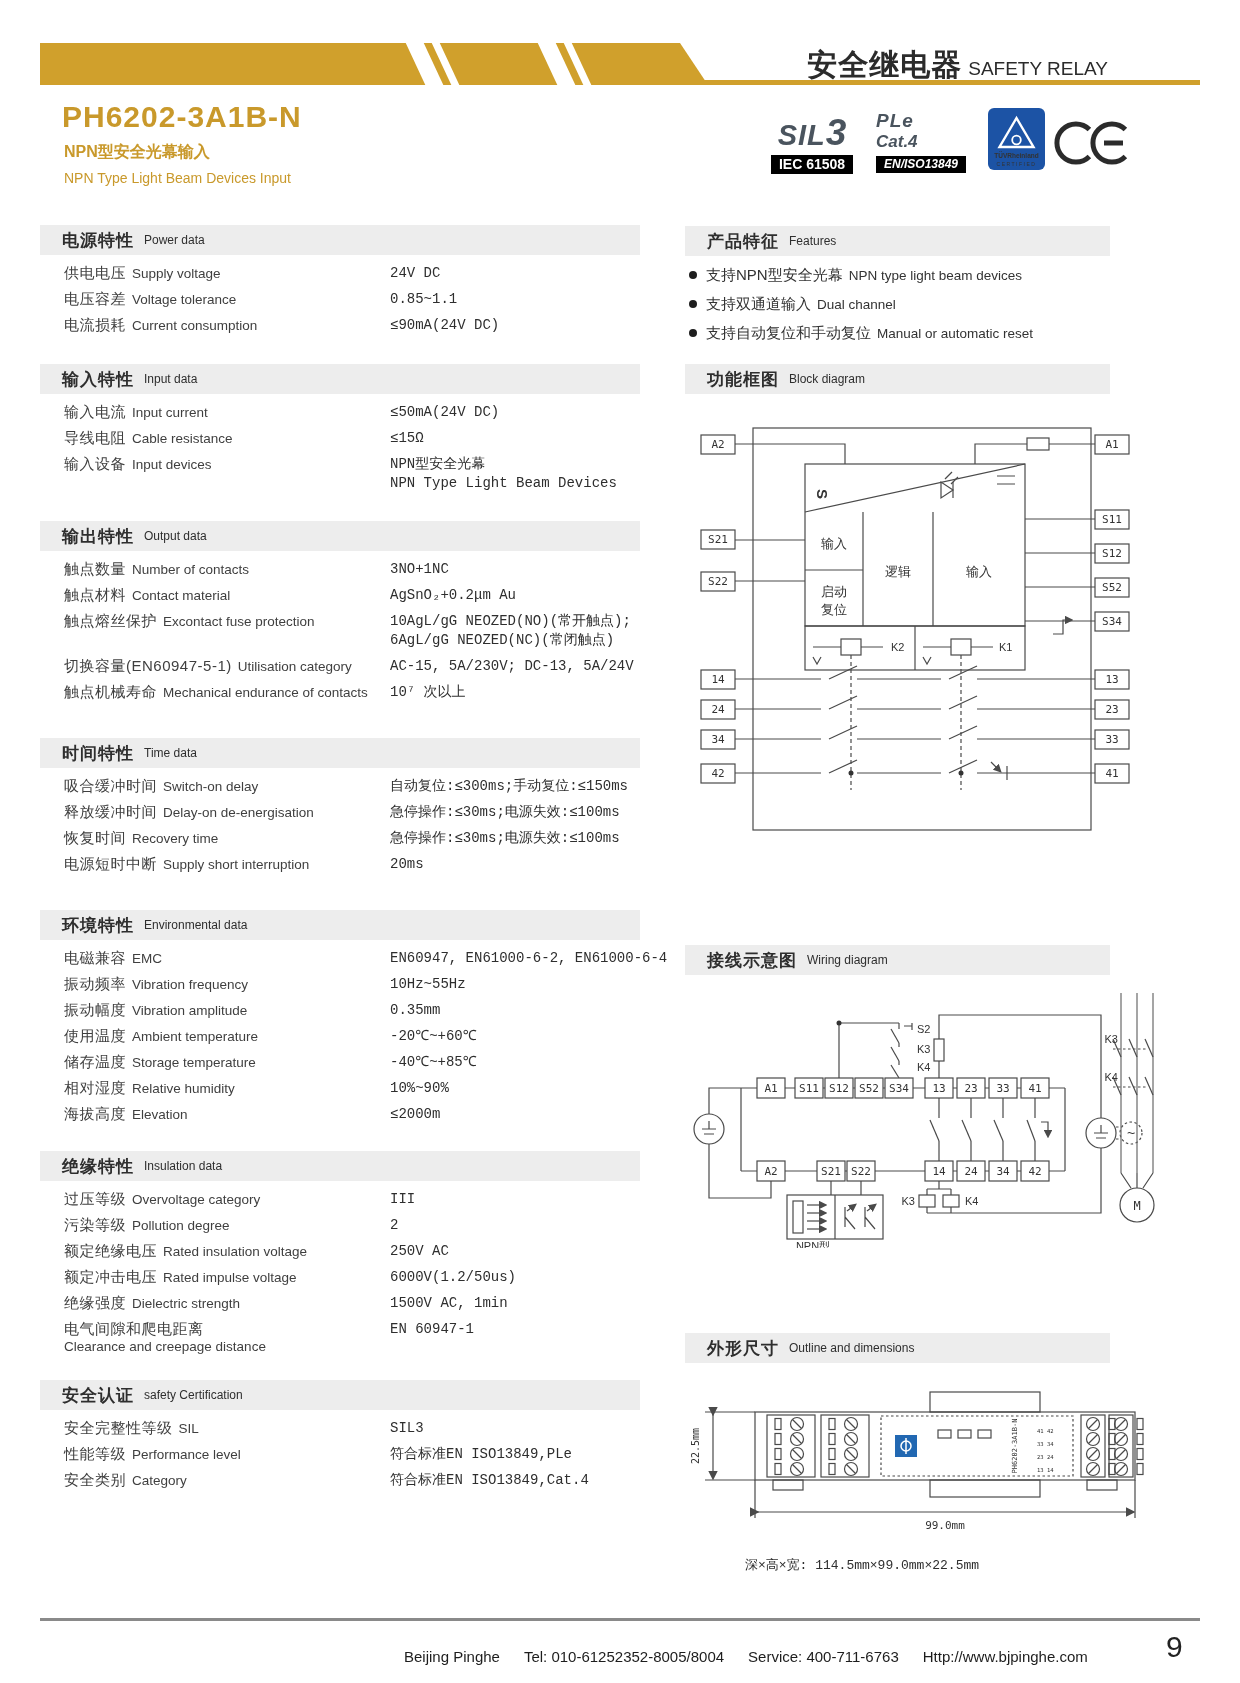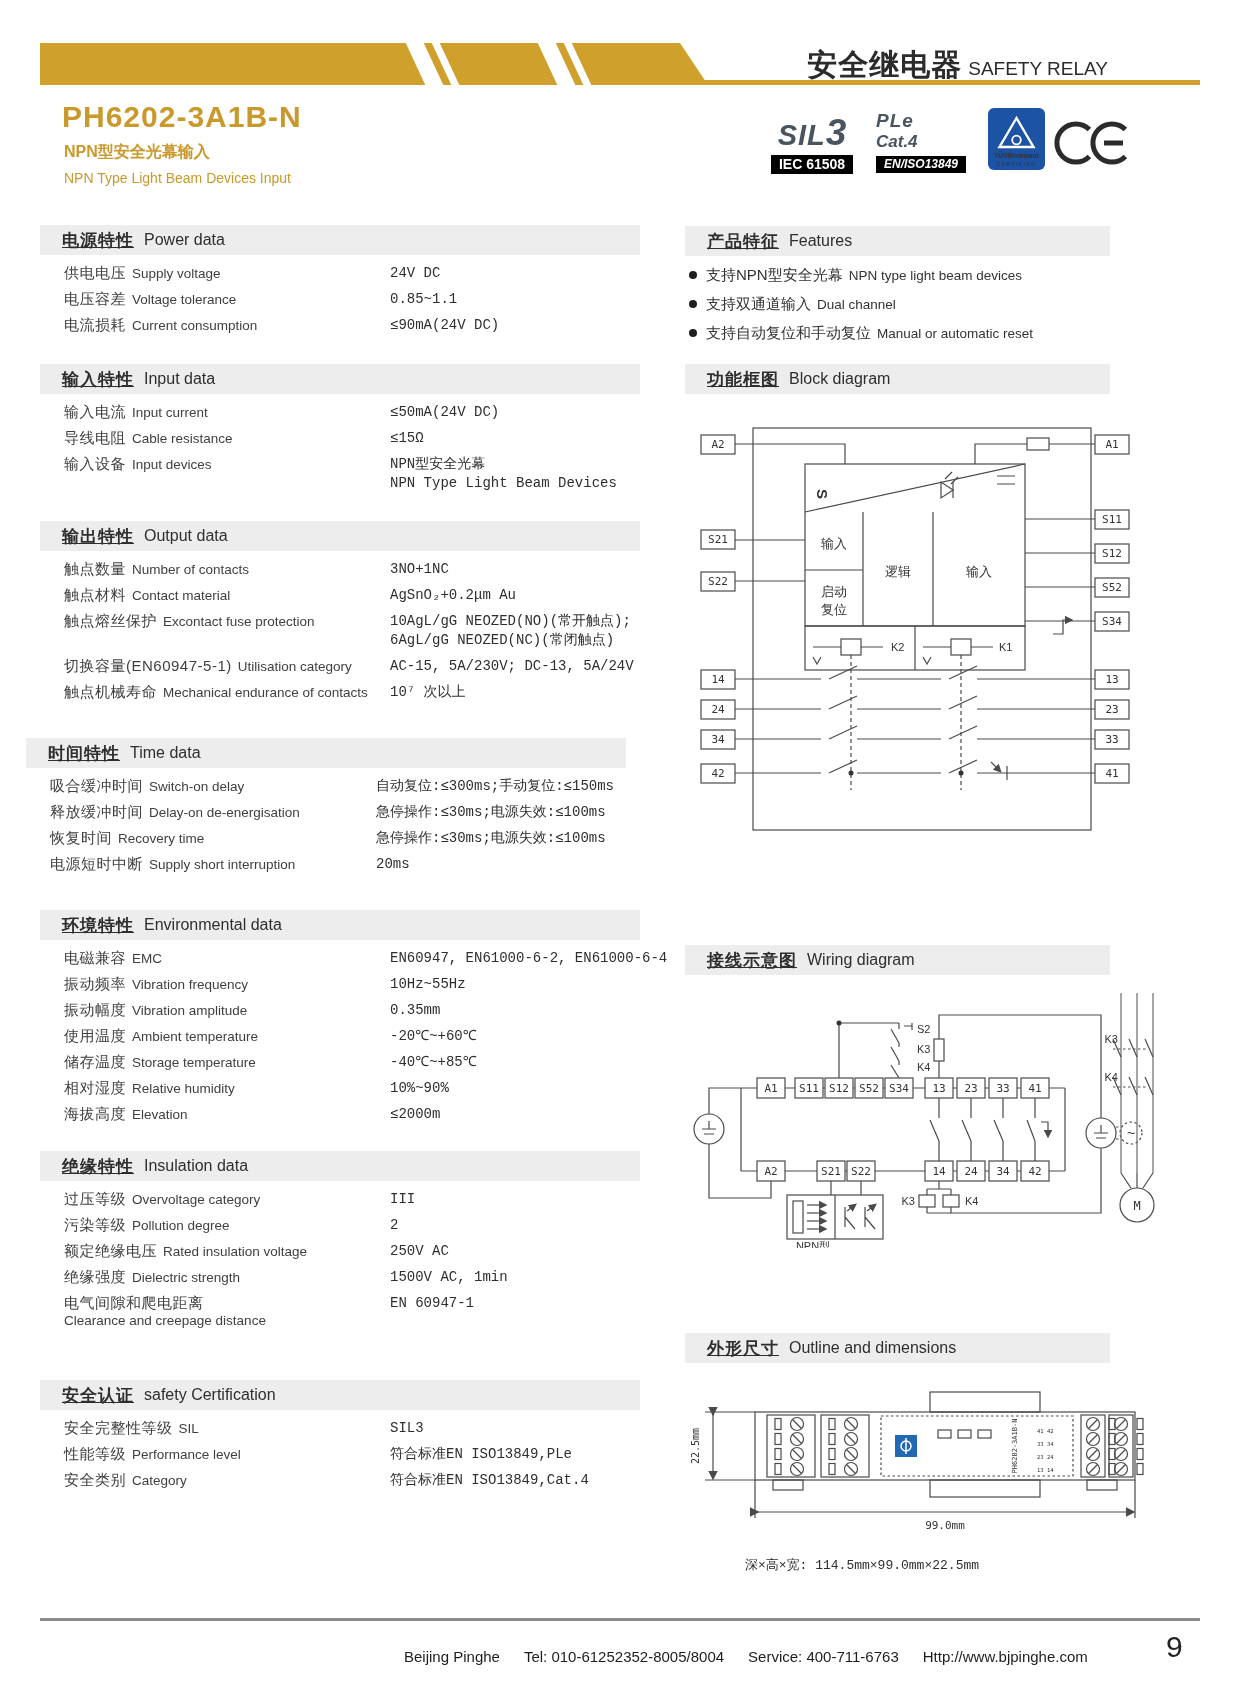--- a/index.html
+++ b/index.html
@@ -25,22 +25,22 @@
   .bluebar{background:#000000;color:#fff;font-weight:bold;display:inline-block;padding:1px 8px 2px;}
   .silbar{font-size:14px;margin-top:1px;}
   .plebadge{left:876px;top:110px;width:100px;color:#4A545E;font-style:italic;font-weight:bold;}
   .plel1{font-size:19px;letter-spacing:1px;}
   .plel2{font-size:17px;}
   .plebar{font-size:12px;margin-top:4px;}
   .tuvbadge{left:988px;top:108px;}
   .cebadge{left:1052px;top:116px;}
   
   .sechead{background:#EDEDED;height:30px;display:flex;align-items:center;padding-left:22px;gap:10px;}
-  .sechead .zh{font-weight:bold;font-size:17px;color:#2e2e2e;letter-spacing:1px;text-decoration:underline;}
-  .sechead .en{font-size:16px;color:#2e2e2e;}
+  .sechead .zh{font-weight:bold;font-size:17px;color:#2e2e2e;letter-spacing:1px;}
+  .sechead .en{font-size:12px;color:#2e2e2e;}
   .spec{width:600px;}
   .rightsec{width:425px;}
   .specrows{padding:9px 0 0 24px;}
   .row{display:flex;margin-bottom:7px;align-items:flex-start;}
   .lbl{width:326px;flex:none;white-space:nowrap;}
   .lbl .zh{font-size:15px;color:#3f3f3f;letter-spacing:0.5px;}
   .lbl .en{font-size:13.5px;color:#3f3f3f;margin-left:6px;}
   .lbl.stack{white-space:normal;}
   .lbl.stack .zh,.lbl.stack .en{display:block;margin-left:0;}
   .val,.val2{font-family:"Liberation Mono","DejaVu Sans Mono",monospace;font-size:14px;color:#2e2e2e;white-space:nowrap;line-height:19px;}
@@ -186,21 +186,21 @@
         <div class="lbl"><span class="zh">切换容量(EN60947-5-1)</span><span class="en">Utilisation category</span></div>
         <div class="val">AC-15, 5A/230V; DC-13, 5A/24V</div>
       </div>
     <div class="row">
         <div class="lbl"><span class="zh">触点机械寿命</span><span class="en">Mechanical endurance of contacts</span></div>
         <div class="val">10⁷ 次以上</div>
       </div>
   </div>
 </section>
 
-<section class="abs spec" style="left:26px;top:738px;">
+<section class="abs spec" style="left:40px;top:738px;">
   <div class="sechead">
     <span class="zh">时间特性</span>
     <span class="en">Time data</span>
   </div>
   <div class="specrows">
     <div class="row">
         <div class="lbl"><span class="zh">吸合缓冲时间</span><span class="en">Switch-on delay</span></div>
         <div class="val">自动复位:≤300ms;手动复位:≤150ms</div>
       </div>
     <div class="row">
@@ -265,20 +265,24 @@
         <div class="lbl"><span class="zh">过压等级</span><span class="en">Overvoltage category</span></div>
         <div class="val">III</div>
       </div>
     <div class="row">
         <div class="lbl"><span class="zh">污染等级</span><span class="en">Pollution degree</span></div>
         <div class="val">2</div>
       </div>
     <div class="row">
         <div class="lbl"><span class="zh">额定绝缘电压</span><span class="en">Rated insulation voltage</span></div>
         <div class="val">250V AC</div>
+      </div>
+    <div class="row">
+        <div class="lbl"><span class="zh">额定冲击电压</span><span class="en">Rated impulse voltage</span></div>
+        <div class="val">6000V(1.2/50us)</div>
       </div>
     <div class="row">
         <div class="lbl"><span class="zh">绝缘强度</span><span class="en">Dielectric strength</span></div>
         <div class="val">1500V AC, 1min</div>
       </div>
     <div class="row">
         <div class="lbl stack">
           <span class="zh">电气间隙和爬电距离</span>
           <span class="en">Clearance and creepage distance</span>
         </div>

